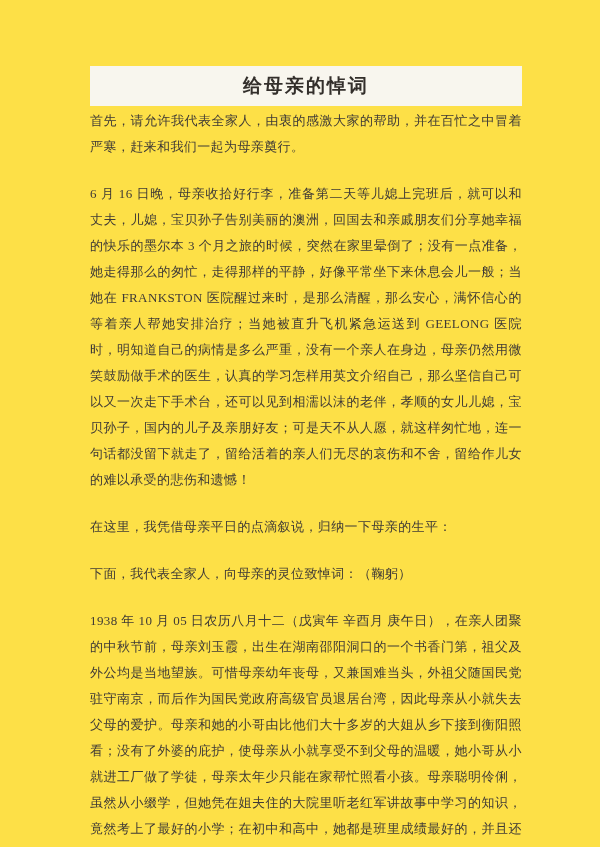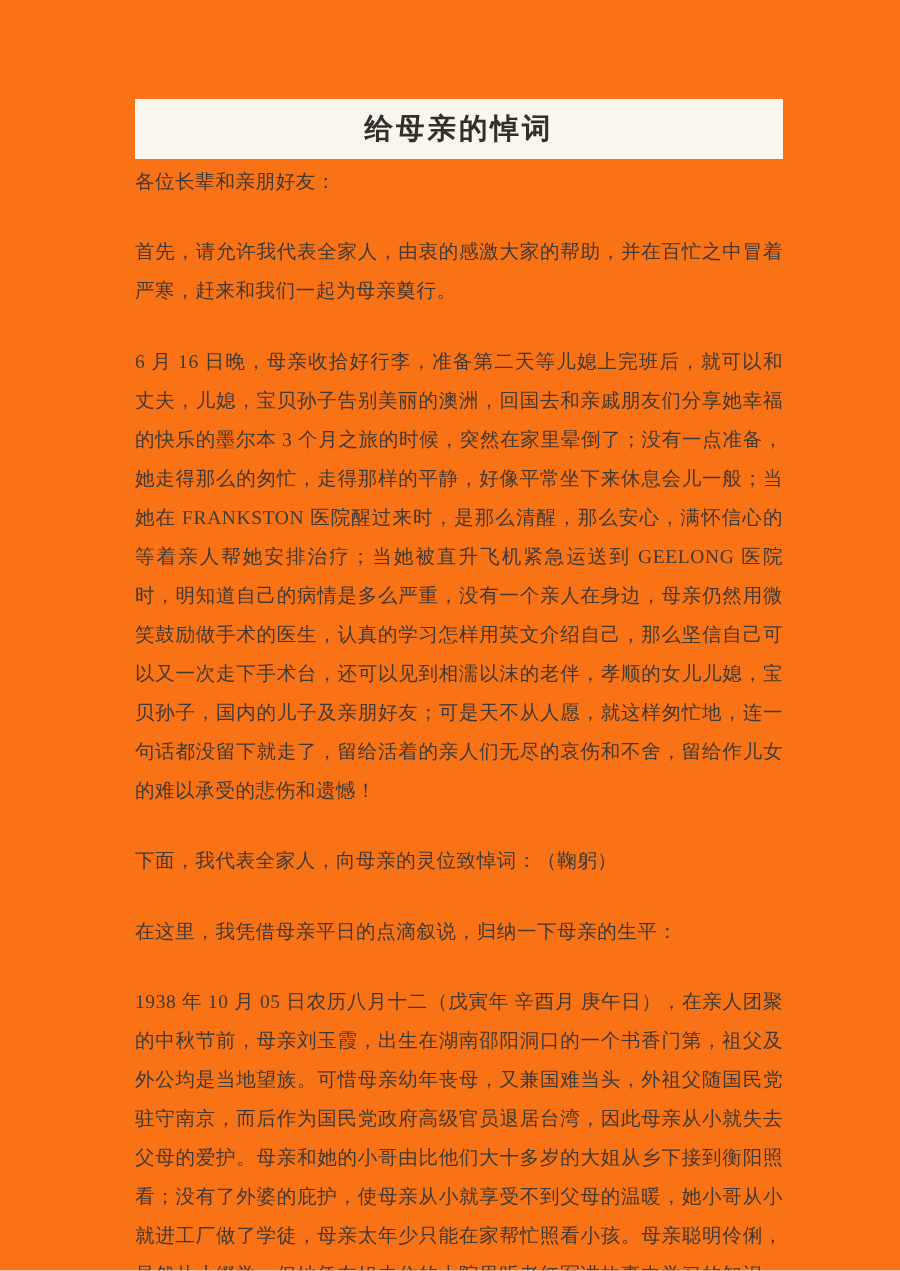--- a/index.html
+++ b/index.html
@@ -4,21 +4,21 @@
 <style>
   html, body {
     margin: 0;
     padding: 0;
     background: #ffffff;
   }
   .page {
     position: relative;
     width: 600px;
     height: 847px;
-    background: #f97316;
+    background: #fde047;
     overflow: hidden;
     font-family: "Liberation Serif", "DejaVu Serif", serif;
     color: #3f3a36;
   }
   .content {
     position: absolute;
     top: 66px;
     left: 90px;
     width: 432px;
   }
@@ -52,22 +52,21 @@
 <body>
 
 <div class="page">
   <div class="content">
 
     <div class="title-banner">
       <span class="doc-title">给母亲的悼词</span>
     </div>
 
     <div class="body-text">
-      <p class="salutation">各位长辈和亲朋好友：</p>
       <p>首先，请允许我代表全家人，由衷的感激大家的帮助，并在百忙之中冒着严寒，赶来和我们一起为母亲奠行。</p>
       <p>6 月 16 日晚，母亲收拾好行李，准备第二天等儿媳上完班后，就可以和丈夫，儿媳，宝贝孙子告别美丽的澳洲，回国去和亲戚朋友们分享她幸福的快乐的墨尔本 3 个月之旅的时候，突然在家里晕倒了；没有一点准备，她走得那么的匆忙，走得那样的平静，好像平常坐下来休息会儿一般；当她在 FRANKSTON 医院醒过来时，是那么清醒，那么安心，满怀信心的等着亲人帮她安排治疗；当她被直升飞机紧急运送到 GEELONG 医院时，明知道自己的病情是多么严重，没有一个亲人在身边，母亲仍然用微笑鼓励做手术的医生，认真的学习怎样用英文介绍自己，那么坚信自己可以又一次走下手术台，还可以见到相濡以沫的老伴，孝顺的女儿儿媳，宝贝孙子，国内的儿子及亲朋好友；可是天不从人愿，就这样匆忙地，连一句话都没留下就走了，留给活着的亲人们无尽的哀伤和不舍，留给作儿女的难以承受的悲伤和遗憾！</p>
+      <p>在这里，我凭借母亲平日的点滴叙说，归纳一下母亲的生平：</p>
       <p>下面，我代表全家人，向母亲的灵位致悼词：（鞠躬）</p>
-      <p>在这里，我凭借母亲平日的点滴叙说，归纳一下母亲的生平：</p>
       <p>1938 年 10 月 05 日农历八月十二（戊寅年 辛酉月 庚午日），在亲人团聚的中秋节前，母亲刘玉霞，出生在湖南邵阳洞口的一个书香门第，祖父及外公均是当地望族。可惜母亲幼年丧母，又兼国难当头，外祖父随国民党驻守南京，而后作为国民党政府高级官员退居台湾，因此母亲从小就失去父母的爱护。母亲和她的小哥由比他们大十多岁的大姐从乡下接到衡阳照看；没有了外婆的庇护，使母亲从小就享受不到父母的温暖，她小哥从小就进工厂做了学徒，母亲太年少只能在家帮忙照看小孩。母亲聪明伶俐，虽然从小缀学，但她凭在姐夫住的大院里听老红军讲故事中学习的知识，竟然考上了最好的小学；在初中和高中，她都是班里成绩最好的，并且还是</p>
     </div>
 
   </div>
 </div>
 
 </body></html>

